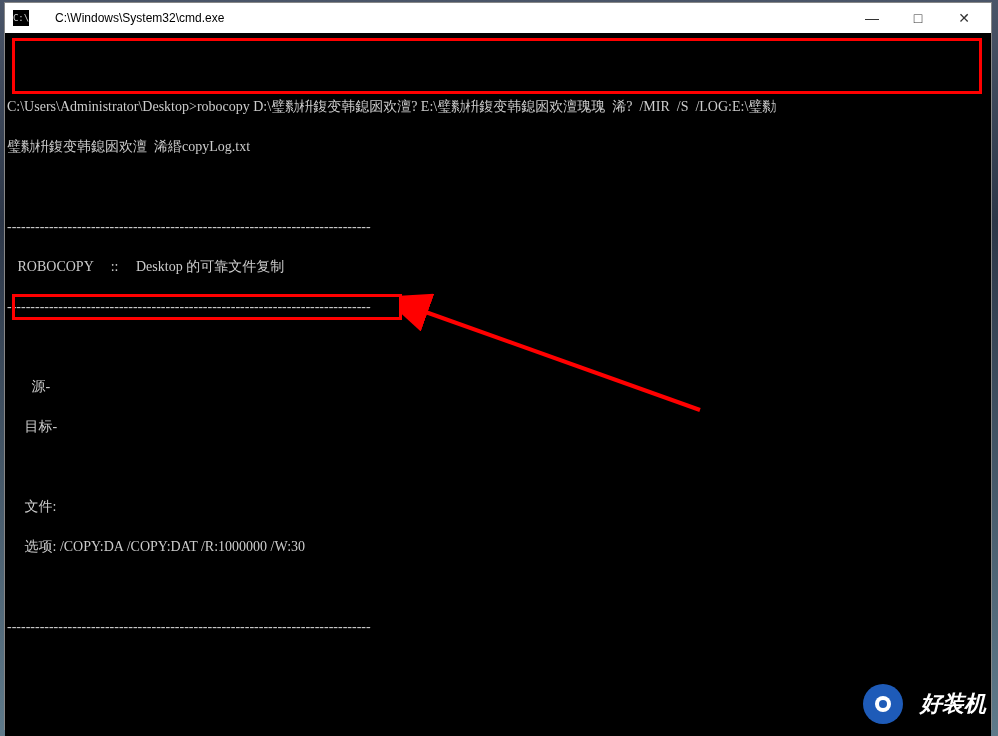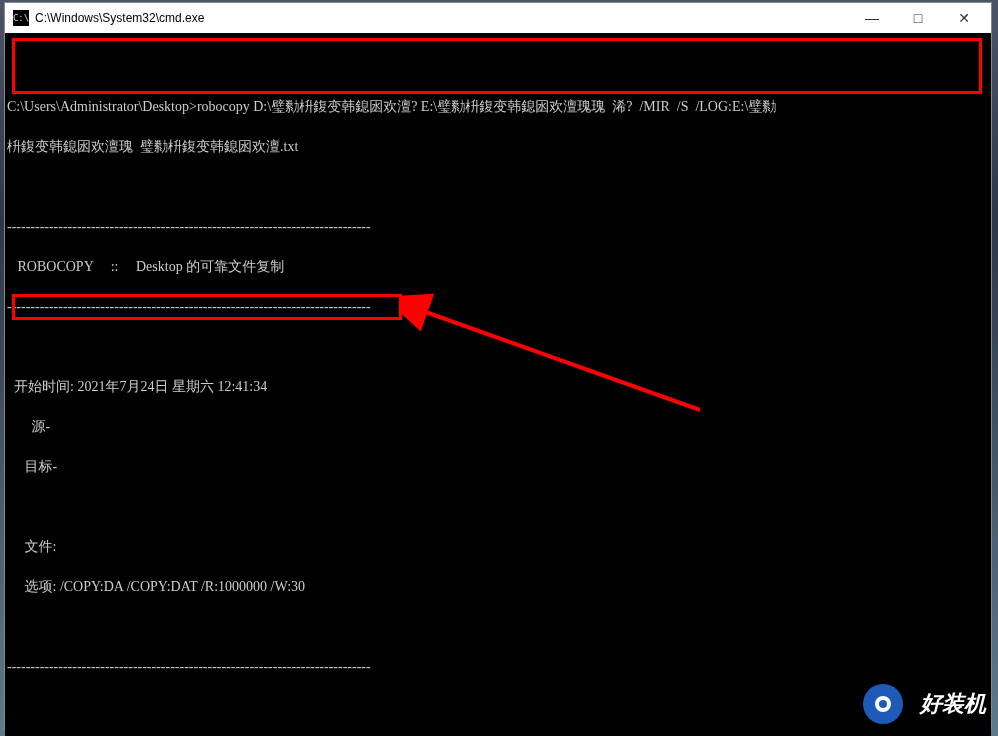--- a/index.html
+++ b/index.html
@@ -36,21 +36,21 @@
       height: 16px;
       background: #000;
       margin-right: 6px;
       display: flex;
       align-items: center;
       justify-content: center;
       color: #ccc;
       font-size: 9px;
       font-family: monospace;
     }
-    .titlebar-title { flex: 1; }
+    .titlebar-title { flex: 1; margin-left: 20px; }
     .titlebar-controls { display: flex; }
     .titlebar-btn {
       width: 46px;
       height: 30px;
       display: flex;
       align-items: center;
       justify-content: center;
       cursor: pointer;
       font-size: 14px;
       color: #333;
@@ -145,27 +145,26 @@
     <div class="titlebar-title">C:\Windows\System32\cmd.exe</div>
     <div class="titlebar-controls">
       <div class="titlebar-btn">—</div>
       <div class="titlebar-btn">□</div>
       <div class="titlebar-btn close">✕</div>
     </div>
   </div>
   <div class="terminal">
 <span class="line"></span>
 <span class="line">C:\Users\Administrator\Desktop&gt;robocopy D:\璧勬枡鍑变韩鎴囦欢澶? E:\璧勬枡鍑变韩鎴囦欢澶瑰瑰  浠?  /MIR  /S  /LOG:E:\璧勬</span>
-<span class="line">枡鍑变韩鎴囦欢澶瑰  璧勬枡鍑变韩鎴囦欢澶.txt</span>
+<span class="line">璧勬枡鍑变韩鎴囦欢澶  浠緡copyLog.txt</span>
 <span class="line"></span>
 <span class="line">------------------------------------------------------------------------------</span>
 <span class="line">   ROBOCOPY     ::     Desktop 的可靠文件复制</span>
 <span class="line">------------------------------------------------------------------------------</span>
 <span class="line"></span>
-<span class="line">  开始时间: 2021年7月24日 星期六 12:41:34</span>
 <span class="line">       源-</span>
 <span class="line">     目标-</span>
 <span class="line"></span>
 <span class="line">     文件:</span>
 <span class="line">     选项: /COPY:DA /COPY:DAT /R:1000000 /W:30</span>
 <span class="line"></span>
 <span class="line">------------------------------------------------------------------------------</span>
 <span class="line"></span>
 
 

